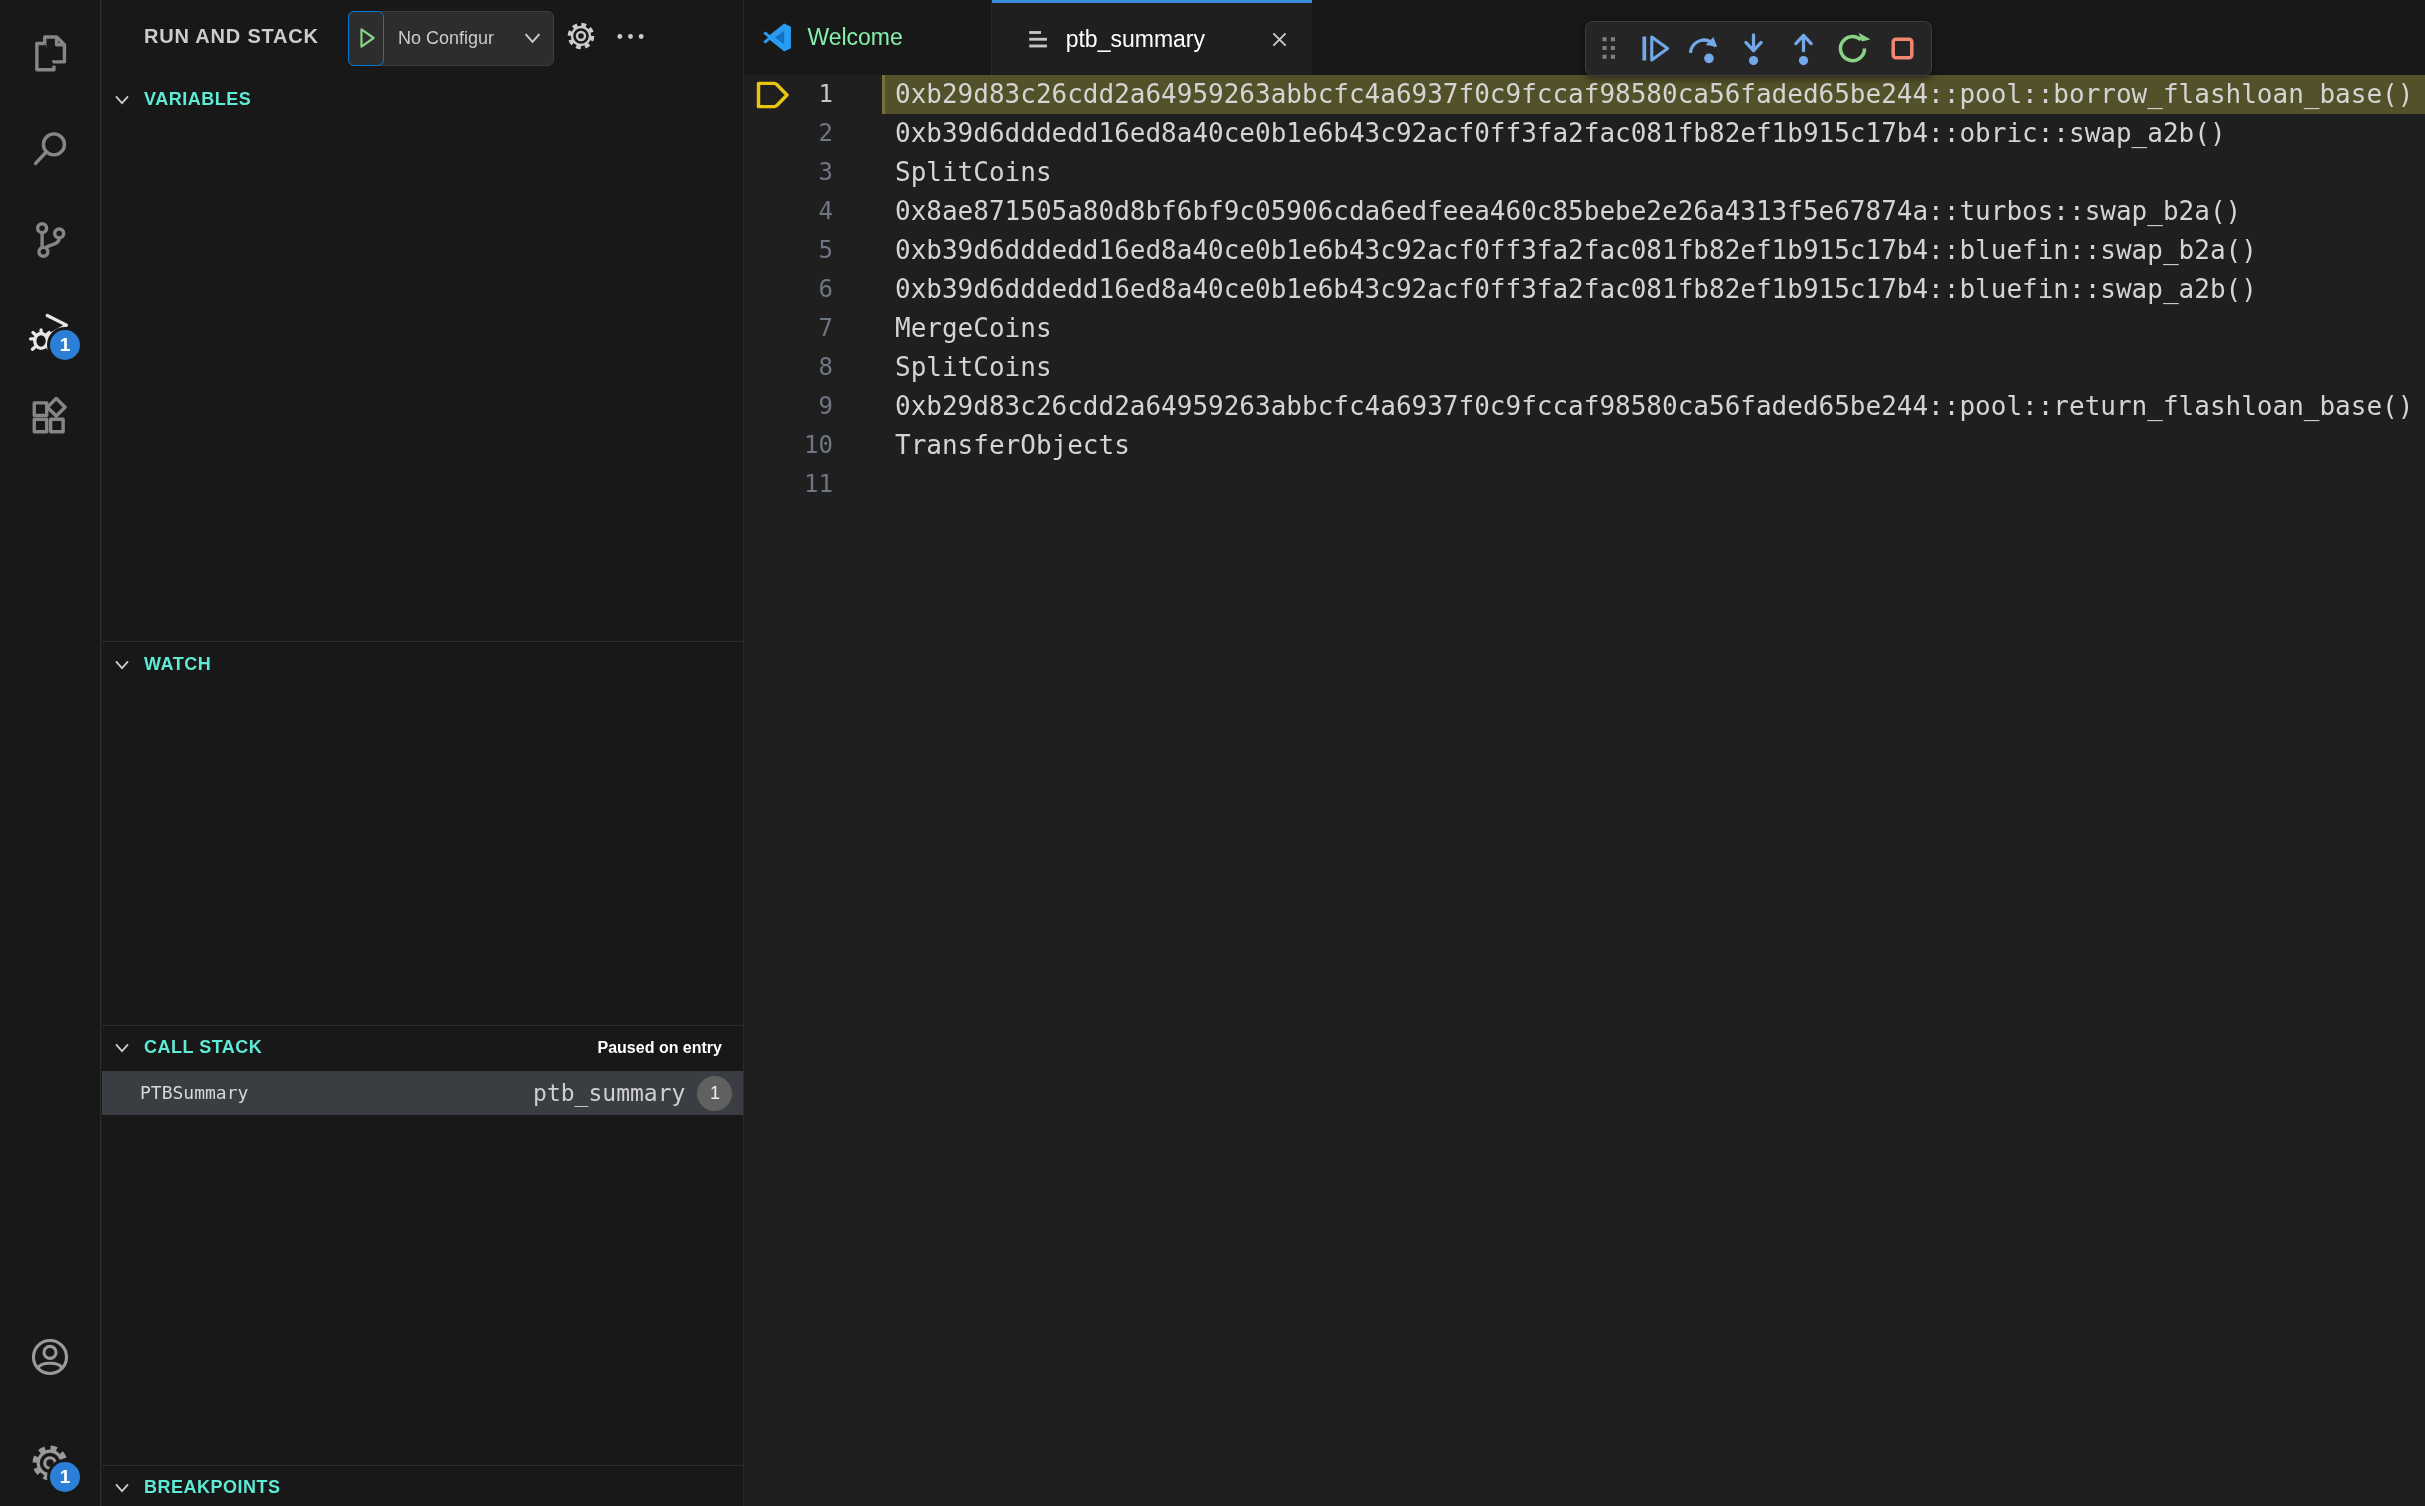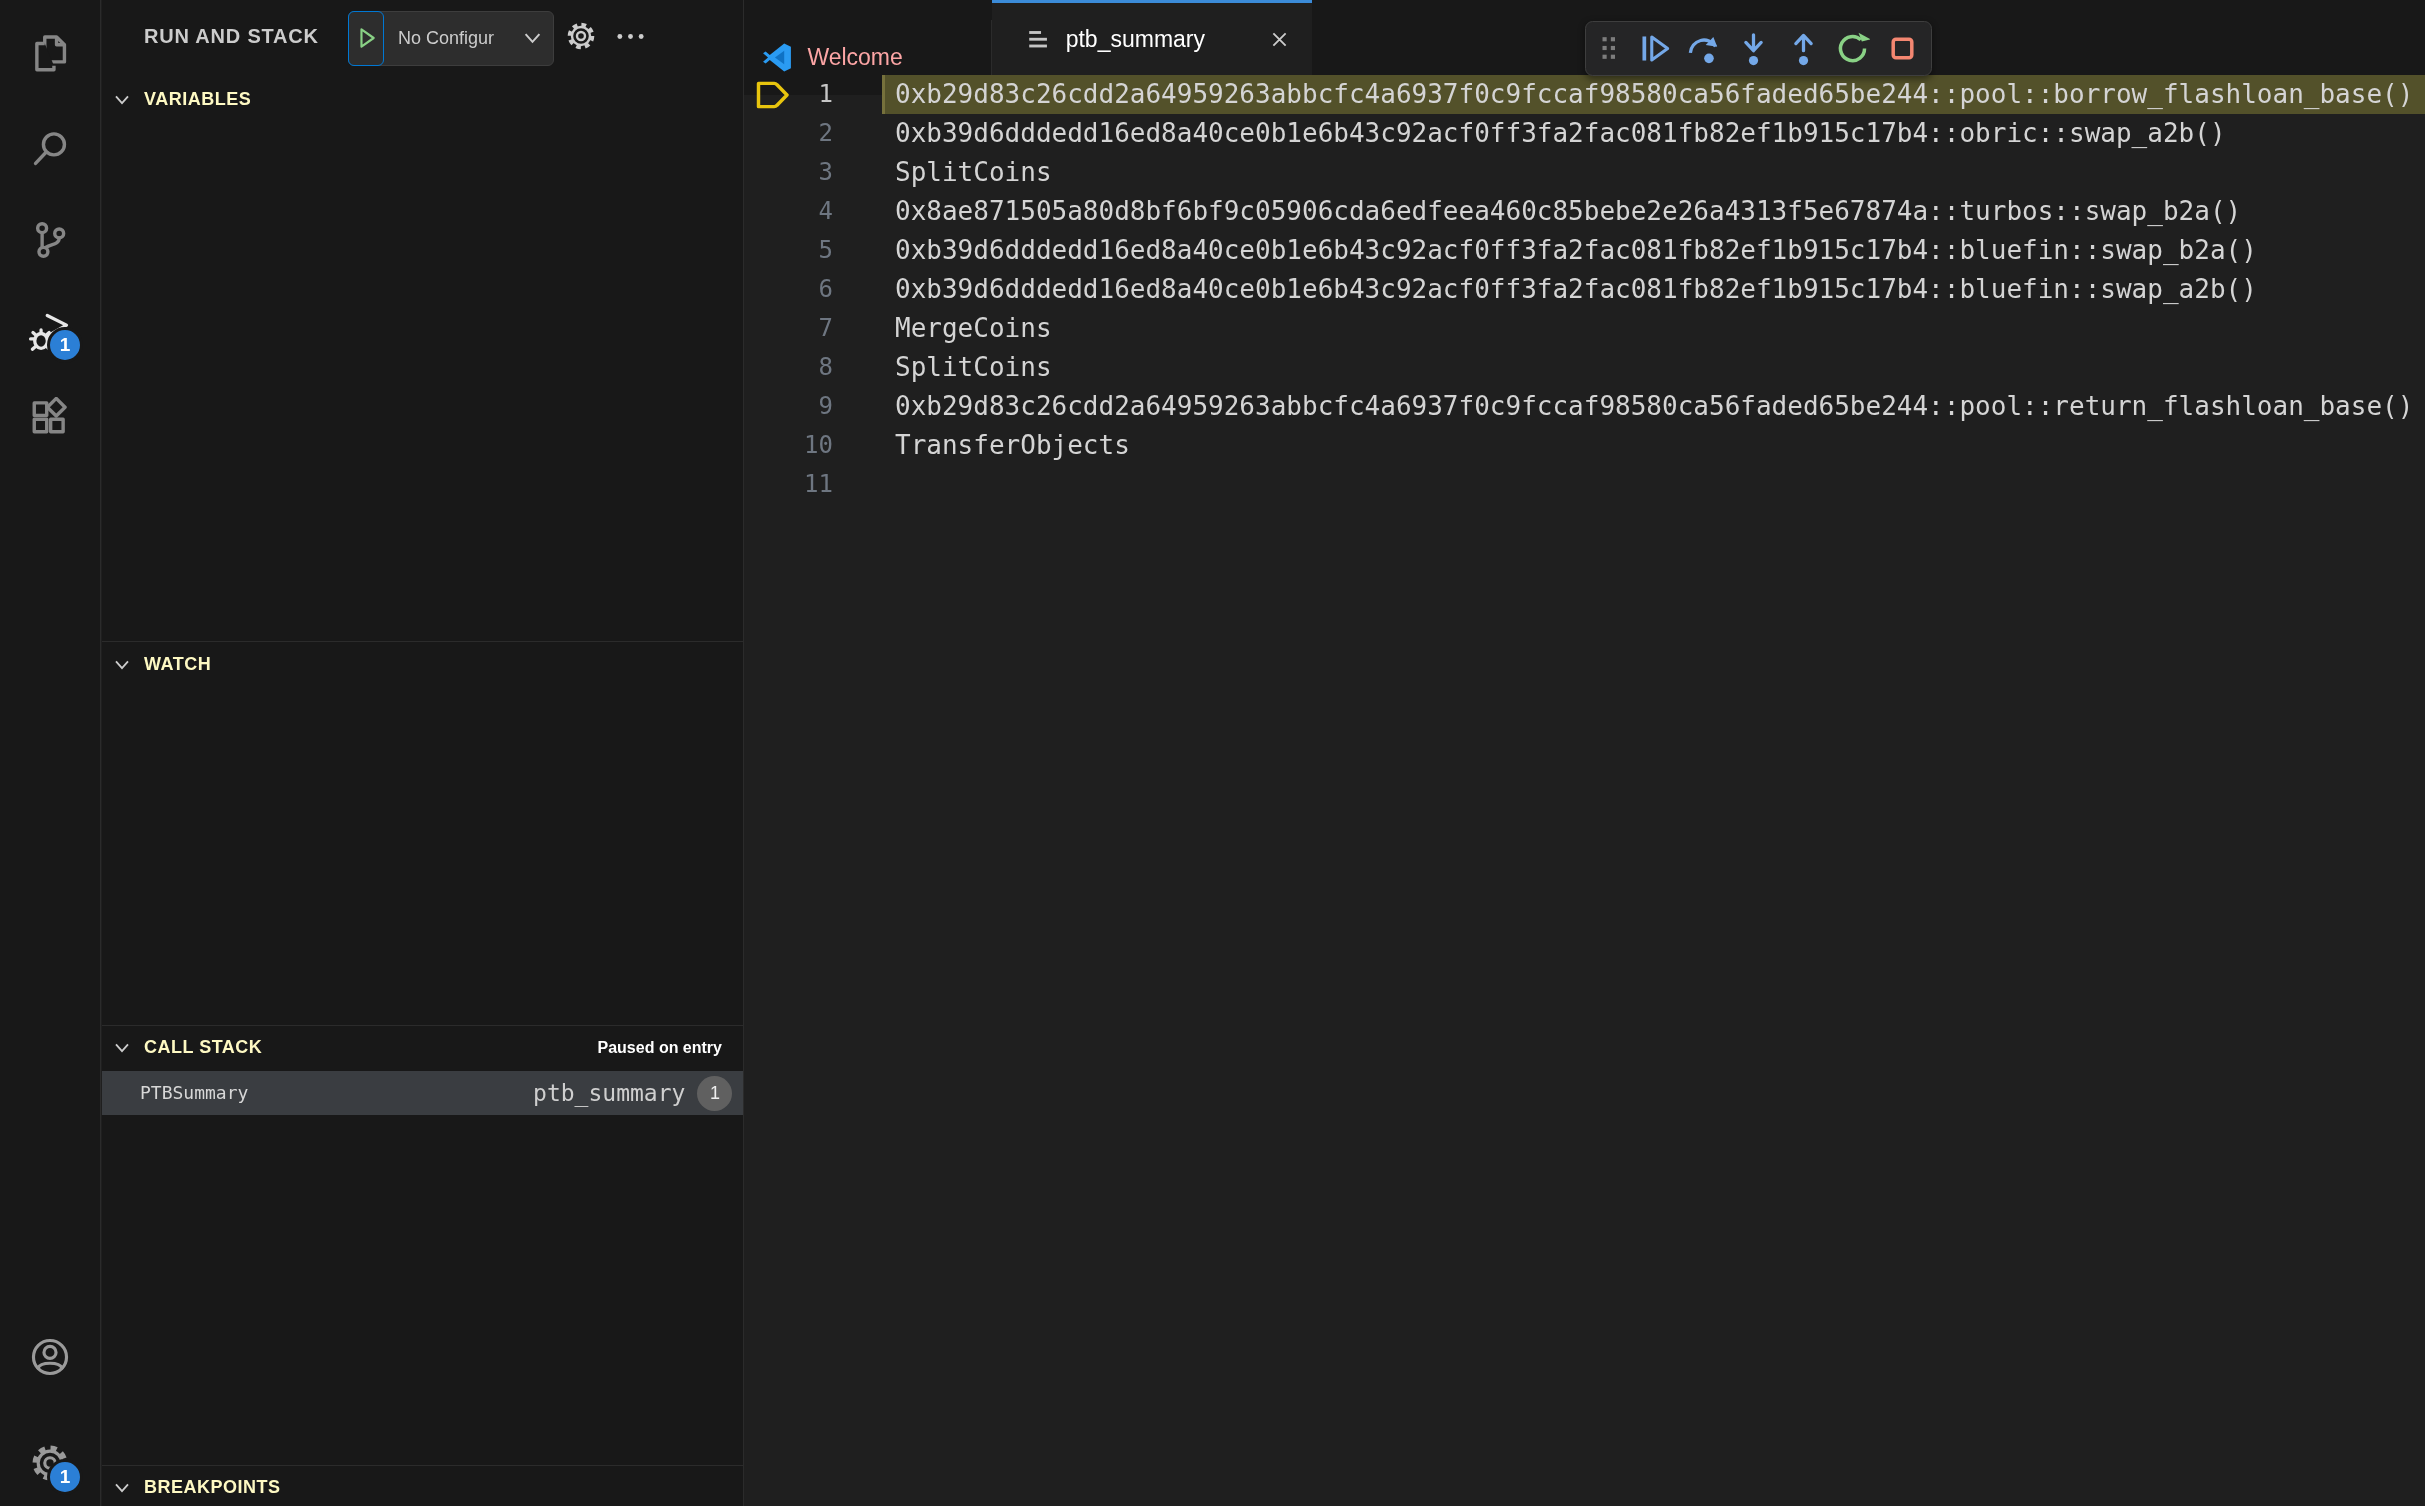--- a/index.html
+++ b/index.html
@@ -16,34 +16,34 @@
   #sb-title{position:absolute;left:42px;top:0;height:73px;line-height:73px;color:#cccccc;font-size:20px;font-weight:bold;letter-spacing:0.8px;white-space:nowrap;}
   #config-dropdown{position:absolute;left:246px;top:10.6px;width:206px;height:55px;background:#2d2d2d;border:0.8px solid #3d3d3d;border-radius:6px;box-sizing:border-box;}
   #start-debug-button{position:absolute;left:-0.8px;top:-0.8px;width:36px;height:55px;border:1.5px solid #0078d4;border-radius:6px;box-sizing:border-box;display:flex;align-items:center;justify-content:center;cursor:pointer;background:#2d2d2d;}
   #config-label{position:absolute;left:49px;top:0;height:53px;line-height:53px;color:#cccccc;font-size:18px;white-space:nowrap;}
   #config-chevron{position:absolute;right:9px;top:16.7px;}
   .hdr-btn{position:absolute;top:18px;width:36px;height:36px;display:flex;align-items:center;justify-content:center;cursor:pointer;}
 
   .section-divider{position:absolute;left:0;width:100%;height:0.8px;background:#2b2b2b;}
   .section-header{position:absolute;left:0;width:100%;height:41px;cursor:pointer;}
   .section-header .chev{position:absolute;left:10.6px;top:12px;}
-  .section-header .lbl{position:absolute;left:42px;top:0;height:41px;line-height:41px;color:#fef9c3;font-size:18px;font-weight:bold;letter-spacing:0.5px;}
+  .section-header .lbl{position:absolute;left:42px;top:0;height:41px;line-height:41px;color:#5eead4;font-size:18px;font-weight:bold;letter-spacing:0.5px;}
   .section-header .status{position:absolute;right:21px;top:0;height:41px;line-height:41px;color:#ffffff;font-size:16px;font-weight:bold;}
 
   #callstack-row{position:absolute;left:0;top:1071px;width:100%;height:44px;background:#3a3d41;cursor:pointer;}
   #frame-name{position:absolute;left:38px;top:0;height:40px;line-height:44px;color:#d7d7d7;font-size:18px;font-family:"DejaVu Sans Mono",monospace;}
   #frame-right{position:absolute;right:10.6px;top:0;height:44px;display:flex;align-items:center;gap:12px;}
   #frame-source{color:#cfcfcf;font-size:23px;font-family:"DejaVu Sans Mono",monospace;}
   #frame-badge{width:35px;height:35px;border-radius:50%;background:#606060;color:#eeeeee;font-size:18px;display:flex;align-items:center;justify-content:center;}
 
   
   #editor-region{position:absolute;left:744px;top:0;width:1682px;height:1506px;background:#1f1f1f;}
   #tabstrip{position:absolute;left:0;top:0;width:100%;height:75px;background:#181818;display:flex;}
   .tab{height:75px;display:flex;align-items:center;box-sizing:border-box;cursor:pointer;}
-  #tab-welcome{width:248px;padding-left:16.7px;gap:13.7px;background:#181818;border-right:0.8px solid #2b2b2b;color:#fca5a5;margin-top:20px;}
+  #tab-welcome{width:248px;padding-left:16.7px;gap:13.7px;background:#181818;border-right:0.8px solid #2b2b2b;color:#86efac;}
   #tab-active{width:320px;padding-left:33px;gap:13.7px;background:#1f1f1f;border-top:3px solid #3b8bd8;color:#ffffff;}
   .tab-label{font-size:23px;white-space:nowrap;}
   #tab-close{margin-left:auto;margin-right:18px;width:29px;height:29px;display:flex;align-items:center;justify-content:center;border-radius:4.6px;cursor:pointer;}
 
   #debug-toolbar{position:absolute;left:841px;top:20.5px;width:347px;height:55px;background:#252526;border:0.8px solid #3e3e3e;border-radius:7.6px;box-sizing:border-box;
     box-shadow:0 2.3px 7.6px rgba(0,0,0,.45);display:flex;align-items:center;justify-content:space-between;padding:0 10.6px;z-index:5;}
   .dbg-btn{width:36px;height:41px;display:flex;align-items:center;justify-content:center;cursor:pointer;border-radius:4.6px;}
   #dbg-gripper{width:26px;cursor:grab;}
 
   

